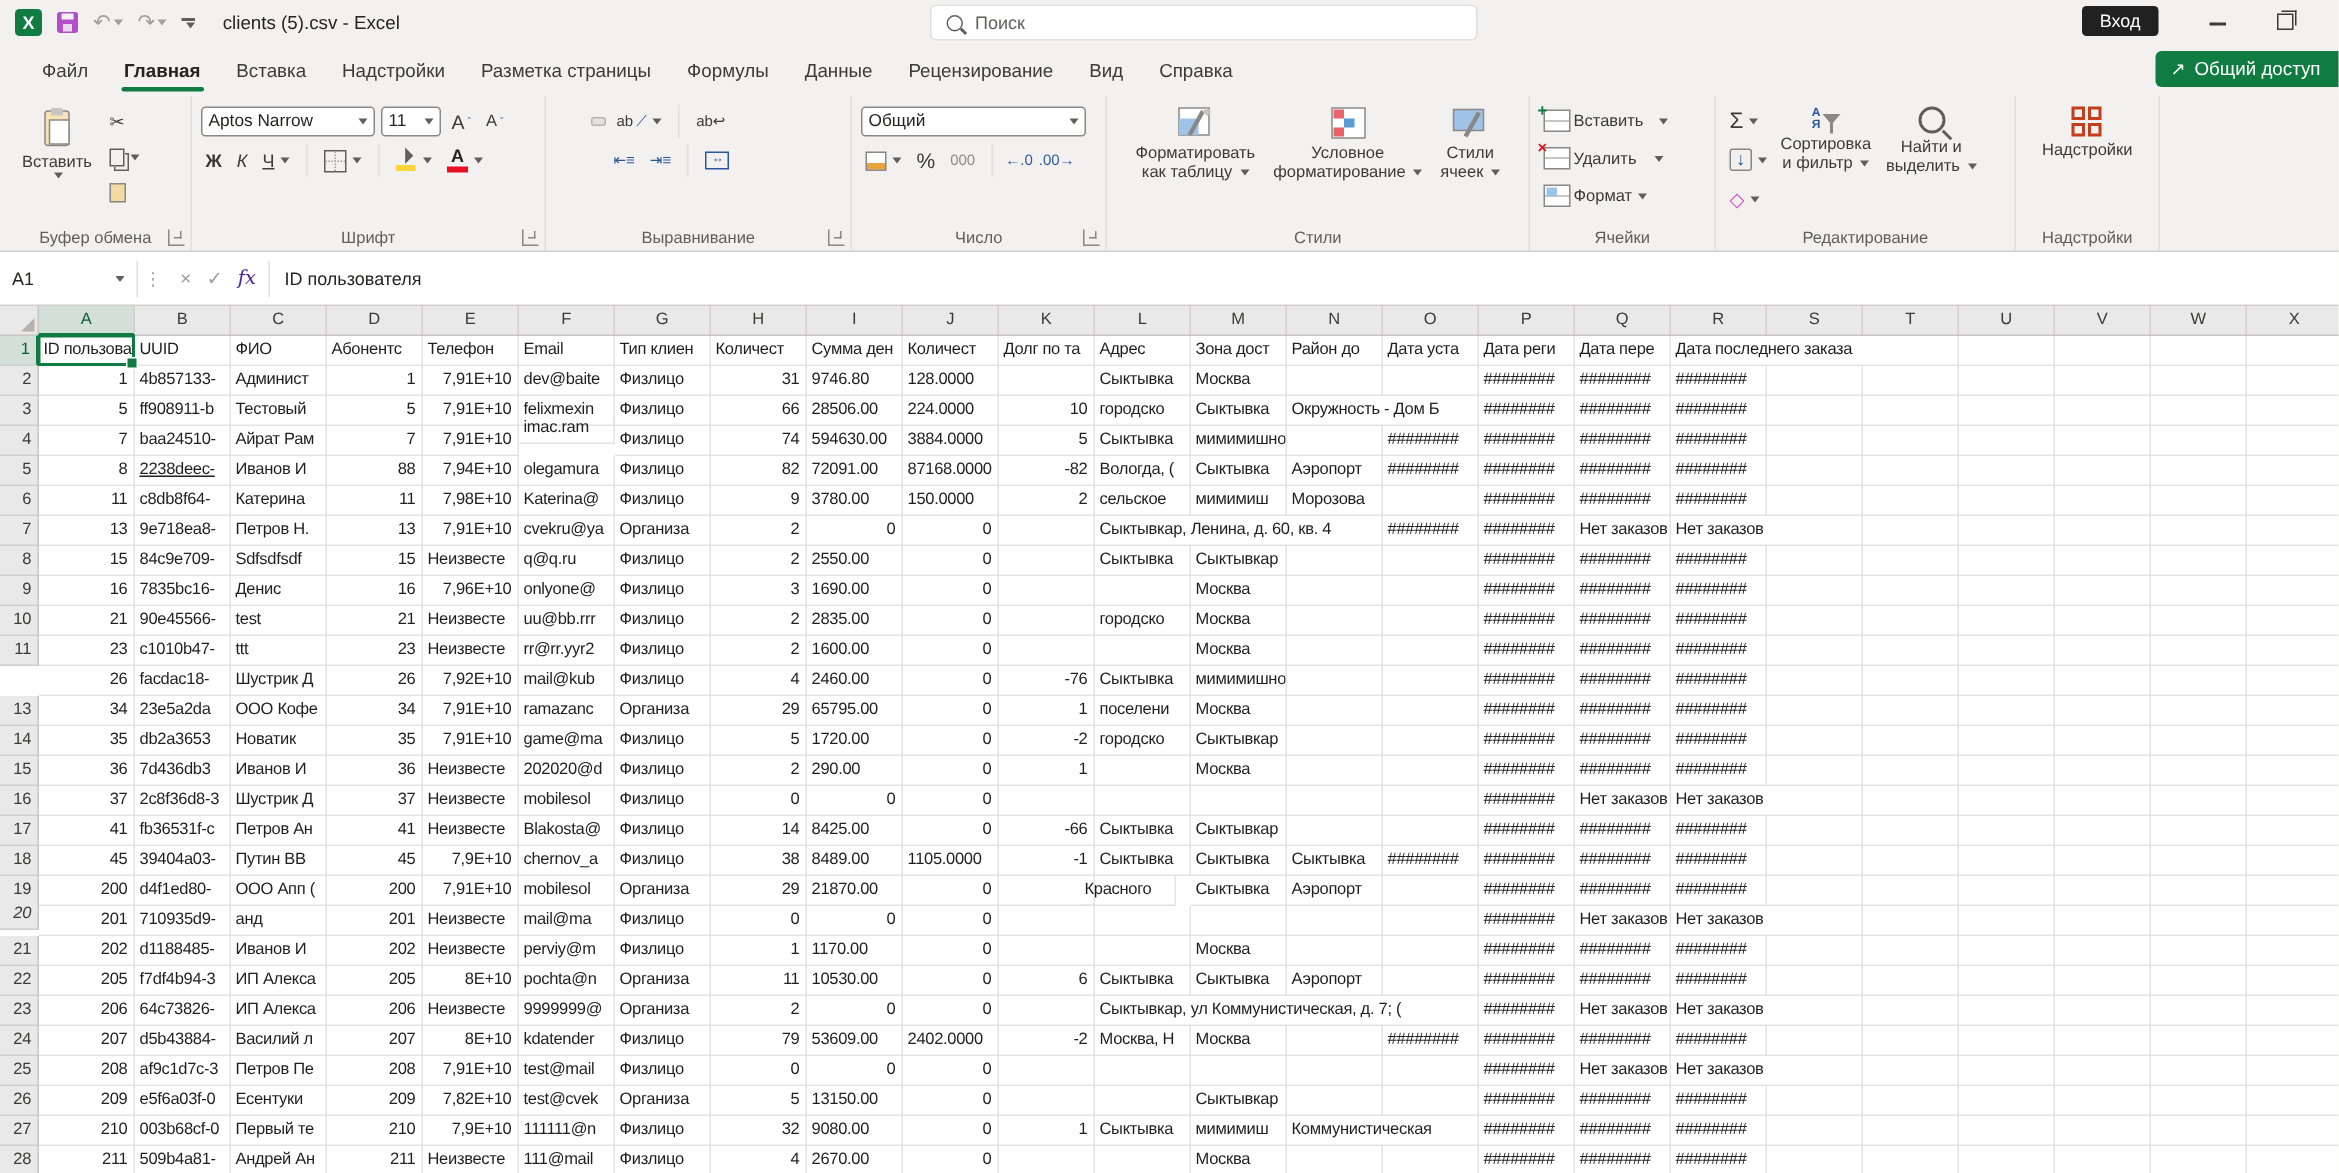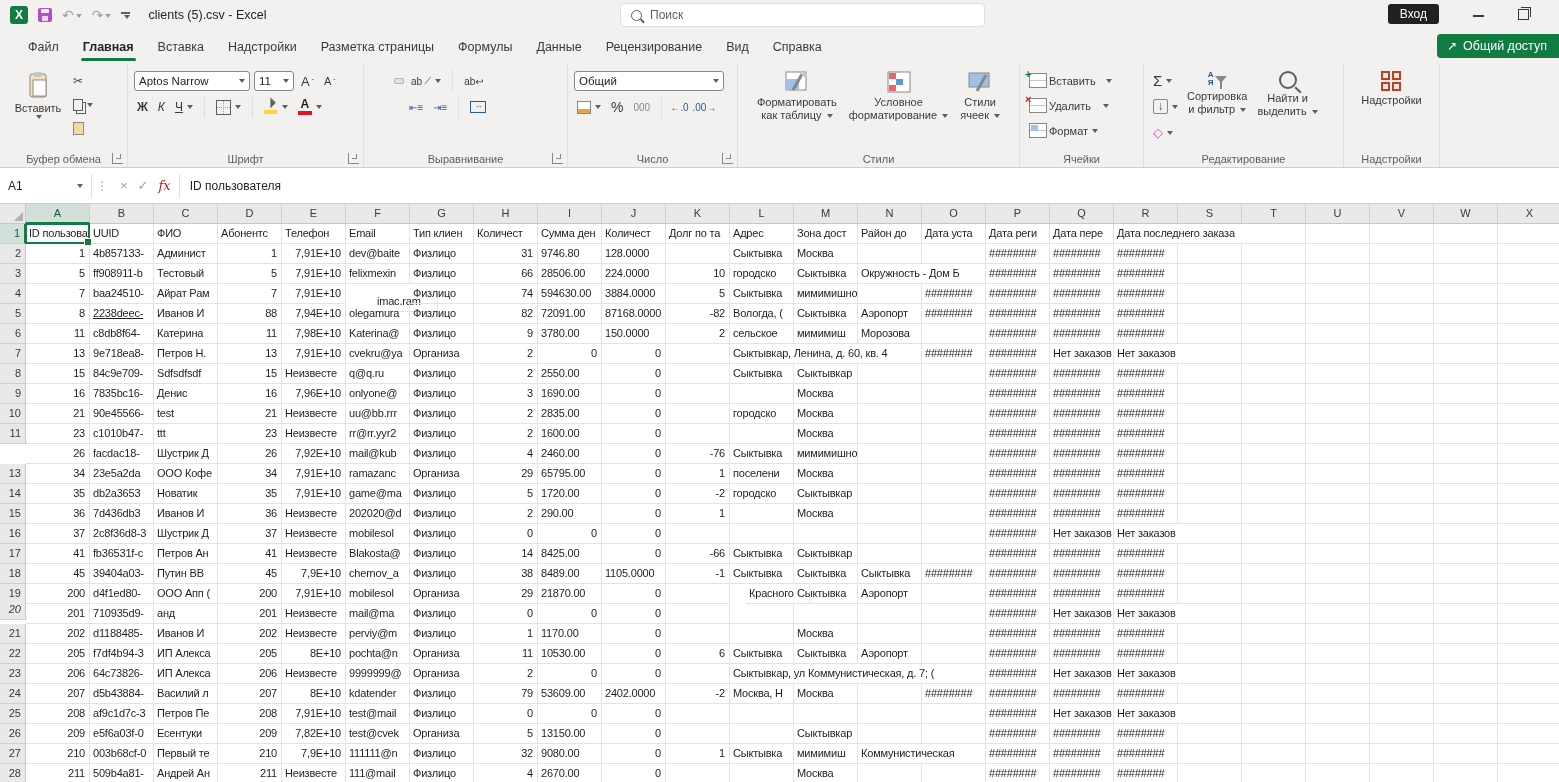--- a/index.html
+++ b/index.html
@@ -84,21 +84,21 @@
      linear-gradient(to bottom,transparent 45%,#c8c6c4 45% 55%,transparent 55%);}
   .cg-ins::after{content:"+";position:absolute;left:-5px;top:-6px;color:#107C41;font-weight:bold;font-size:11px;}
   .cg-del::after{content:"×";position:absolute;left:-5px;top:-6px;color:#e81123;font-weight:bold;font-size:11px;}
   .cg-fmt::after{content:"";position:absolute;left:1px;top:1px;right:8px;bottom:6px;background:#9fc3e7;}
 
   
   .fbar{height:36px;background:#fff;border-bottom:1px solid #d1cfcd;display:flex;align-items:center;box-sizing:border-box;padding:4px 0;}
   .namebox{width:92px;height:24px;display:flex;align-items:center;justify-content:space-between;padding:0 8px;font-size:12px;color:#252423;border-right:1px solid #e1dfdd;box-sizing:border-box;}
   .fdots{color:#a19f9d;font-size:12px;padding:0 4px;}
   .fbtns{display:flex;align-items:center;gap:10px;padding:0 8px;border-right:1px solid #e1dfdd;height:24px;}
-  .fx{font-family:"DejaVu Serif","Liberation Serif",serif;font-style:italic;font-size:13px;color:#b91c1c;}
+  .fx{font-family:"DejaVu Serif","Liberation Serif",serif;font-style:italic;font-size:13px;color:#4c1d95;}
   .dimx{color:#a19f9d;font-size:13px;}
   .ftext{font-size:12px;color:#252423;padding-left:10px;}
 
   
   #sheet{position:relative;background:#fff;height:578px;overflow:hidden;}
   .corner{position:absolute;left:0;top:0;width:26px;height:20px;background:#e9e9e9;border-right:1px solid #c8c6c4;border-bottom:1px solid #c8c6c4;box-sizing:border-box;}
   .corner::after{content:"";position:absolute;right:2px;bottom:2px;width:0;height:0;border-left:9px solid transparent;border-bottom:9px solid #b5b3b1;}
   .colhead{position:absolute;top:0;height:20px;background:#e9e9e9;border-right:1px solid #d0cece;border-bottom:1px solid #c8c6c4;box-sizing:border-box;font-size:11px;color:#3b3a39;text-align:center;line-height:19px;}
   .colhead.sel{background:#d2e0d9;border-bottom:2px solid #107C41;color:#0e5c32;}
   .rowhead{position:absolute;left:0;width:26px;height:20px;background:#e9e9e9;border-right:1px solid #c8c6c4;border-bottom:1px solid #d0cece;box-sizing:border-box;font-size:11px;color:#3b3a39;text-align:right;padding-right:4px;line-height:19px;}
@@ -492,21 +492,21 @@
       <div class="cell" style="left: 1306px; top: 60px; width: 64px;"></div>
       <div class="cell" style="left: 1370px; top: 60px; width: 64px;"></div>
       <div class="cell" style="left: 1434px; top: 60px; width: 64px;"></div>
       <div class="cell" style="left: 1498px; top: 60px; width: 64px;"></div>
       <div class="rowhead" style="top: 80px;">4</div>
       <div class="cell num" style="left: 26px; top: 80px; width: 64px;">7</div>
       <div class="cell" style="left: 90px; top: 80px; width: 64px;">baa24510-</div>
       <div class="cell" style="left: 154px; top: 80px; width: 64px;">Айрат Рам</div>
       <div class="cell num" style="left: 218px; top: 80px; width: 64px;">7</div>
       <div class="cell num" style="left: 282px; top: 80px; width: 64px;">7,91E+10</div>
-      <div class="cell" style="left: 346px; top: 88px; width: 64px; margin-left: 28px;">imac.ram</div>
+      <div class="cell" style="left: 346px; top: 72px; width: 64px;">imac.ram</div>
       <div class="cell" style="left: 410px; top: 80px; width: 64px;">Физлицо</div>
       <div class="cell num" style="left: 474px; top: 80px; width: 64px;">74</div>
       <div class="cell" style="left: 538px; top: 80px; width: 64px;">594630.00</div>
       <div class="cell" style="left: 602px; top: 80px; width: 64px;">3884.0000</div>
       <div class="cell num" style="left: 666px; top: 80px; width: 64px;">5</div>
       <div class="cell" style="left: 730px; top: 80px; width: 64px;">Сыктывка</div>
       <div class="cell" style="left: 794px; top: 80px; width: 64px;">мимимишно</div>
       <div class="cell" style="left: 858px; top: 80px; width: 64px;"></div>
       <div class="cell" style="left: 922px; top: 80px; width: 64px;">########</div>
       <div class="cell" style="left: 986px; top: 80px; width: 64px;">########</div>
@@ -869,21 +869,21 @@
       <div class="cell" style="left: 90px; top: 380px; width: 64px;">d4f1ed80-</div>
       <div class="cell" style="left: 154px; top: 380px; width: 64px;">ООО Апп (</div>
       <div class="cell num" style="left: 218px; top: 380px; width: 64px;">200</div>
       <div class="cell num" style="left: 282px; top: 380px; width: 64px;">7,91E+10</div>
       <div class="cell" style="left: 346px; top: 380px; width: 64px;">mobilesol</div>
       <div class="cell" style="left: 410px; top: 380px; width: 64px;">Организа</div>
       <div class="cell num" style="left: 474px; top: 380px; width: 64px;">29</div>
       <div class="cell" style="left: 538px; top: 380px; width: 64px;">21870.00</div>
       <div class="cell num" style="left: 602px; top: 380px; width: 64px;">0</div>
       <div class="cell" style="left: 666px; top: 380px; width: 64px;"></div>
-      <div class="cell" style="left: 746px; top: 380px; width: 64px;">Красного</div>
+      <div class="cell" style="left: 720px; top: 380px; width: 64px;">Красного</div>
       <div class="cell" style="left: 794px; top: 380px; width: 64px;">Сыктывка</div>
       <div class="cell" style="left: 858px; top: 380px; width: 64px;">Аэропорт</div>
       <div class="cell" style="left: 922px; top: 380px; width: 64px;"></div>
       <div class="cell" style="left: 986px; top: 380px; width: 64px;">########</div>
       <div class="cell" style="left: 1050px; top: 380px; width: 64px;">########</div>
       <div class="cell" style="left: 1114px; top: 380px; width: 64px;">########</div>
       <div class="cell" style="left: 1178px; top: 380px; width: 64px;"></div>
       <div class="cell" style="left: 1242px; top: 380px; width: 64px;"></div>
       <div class="cell" style="left: 1306px; top: 380px; width: 64px;"></div>
       <div class="cell" style="left: 1370px; top: 380px; width: 64px;"></div>

